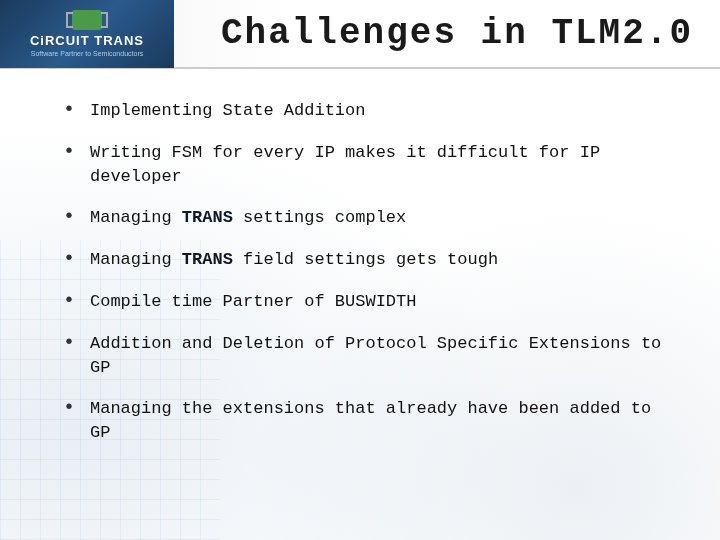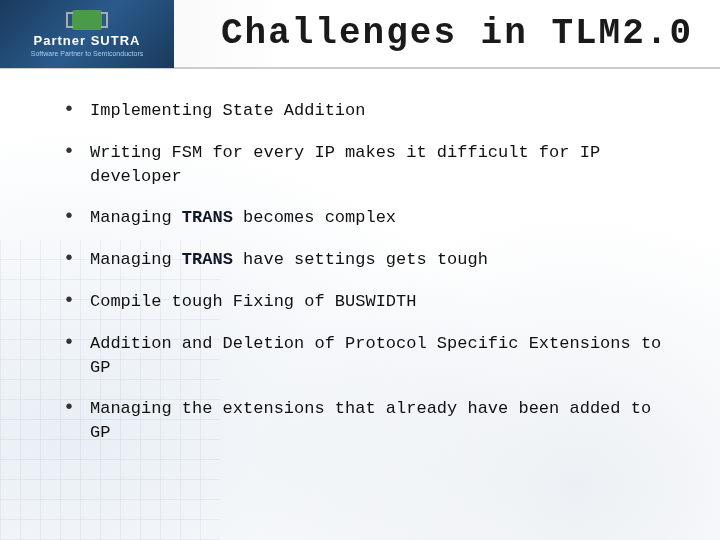--- a/index.html
+++ b/index.html
@@ -171,21 +171,21 @@
   </style>
 </head>
 <body>
 
 <div class="bg-overlay"></div>
 <div class="circuit-bg"></div>
 
 <div class="header">
   <div class="logo-area">
     <div class="logo-chip"></div>
-    <div class="logo-text">Partner SUTRA</div>
+    <div class="logo-text">CiRCUIT TRANS</div>
     <div class="logo-subtitle">Software Partner to Semiconductors</div>
   </div>
   <div class="page-title">Challenges in TLM2.0</div>
 </div>
 
 <div class="main-content">
   <ul class="bullet-list">
 
     <li class="bullet-item">
       <span class="bullet-dot">•</span>
@@ -197,35 +197,35 @@
     <li class="bullet-item">
       <span class="bullet-dot">•</span>
       <span class="bullet-text">
         <span>Writing FSM for every IP makes it difficult for IP developer</span>
       </span>
     </li>
 
     <li class="bullet-item">
       <span class="bullet-dot">•</span>
       <span class="bullet-text">
-        <span>Managing </span><span class="highlight">TRANS</span><span> becomes complex</span>
-      </span>
-    </li>
-
-    <li class="bullet-item">
-      <span class="bullet-dot">•</span>
-      <span class="bullet-text">
-        <span>Managing </span><span class="highlight">TRANS</span><span> have settings gets tough</span>
-      </span>
-    </li>
-
-    <li class="bullet-item">
-      <span class="bullet-dot">•</span>
-      <span class="bullet-text">
-        <span>Compile tough Fixing of BUSWIDTH</span>
+        <span>Managing </span><span class="highlight">TRANS</span><span> settings complex</span>
+      </span>
+    </li>
+
+    <li class="bullet-item">
+      <span class="bullet-dot">•</span>
+      <span class="bullet-text">
+        <span>Managing </span><span class="highlight">TRANS</span><span> field settings gets tough</span>
+      </span>
+    </li>
+
+    <li class="bullet-item">
+      <span class="bullet-dot">•</span>
+      <span class="bullet-text">
+        <span>Compile time Partner of BUSWIDTH</span>
       </span>
     </li>
 
     <li class="bullet-item">
       <span class="bullet-dot">•</span>
       <span class="bullet-text">
         <span>Addition and Deletion of Protocol Specific Extensions to GP</span>
       </span>
     </li>
 

